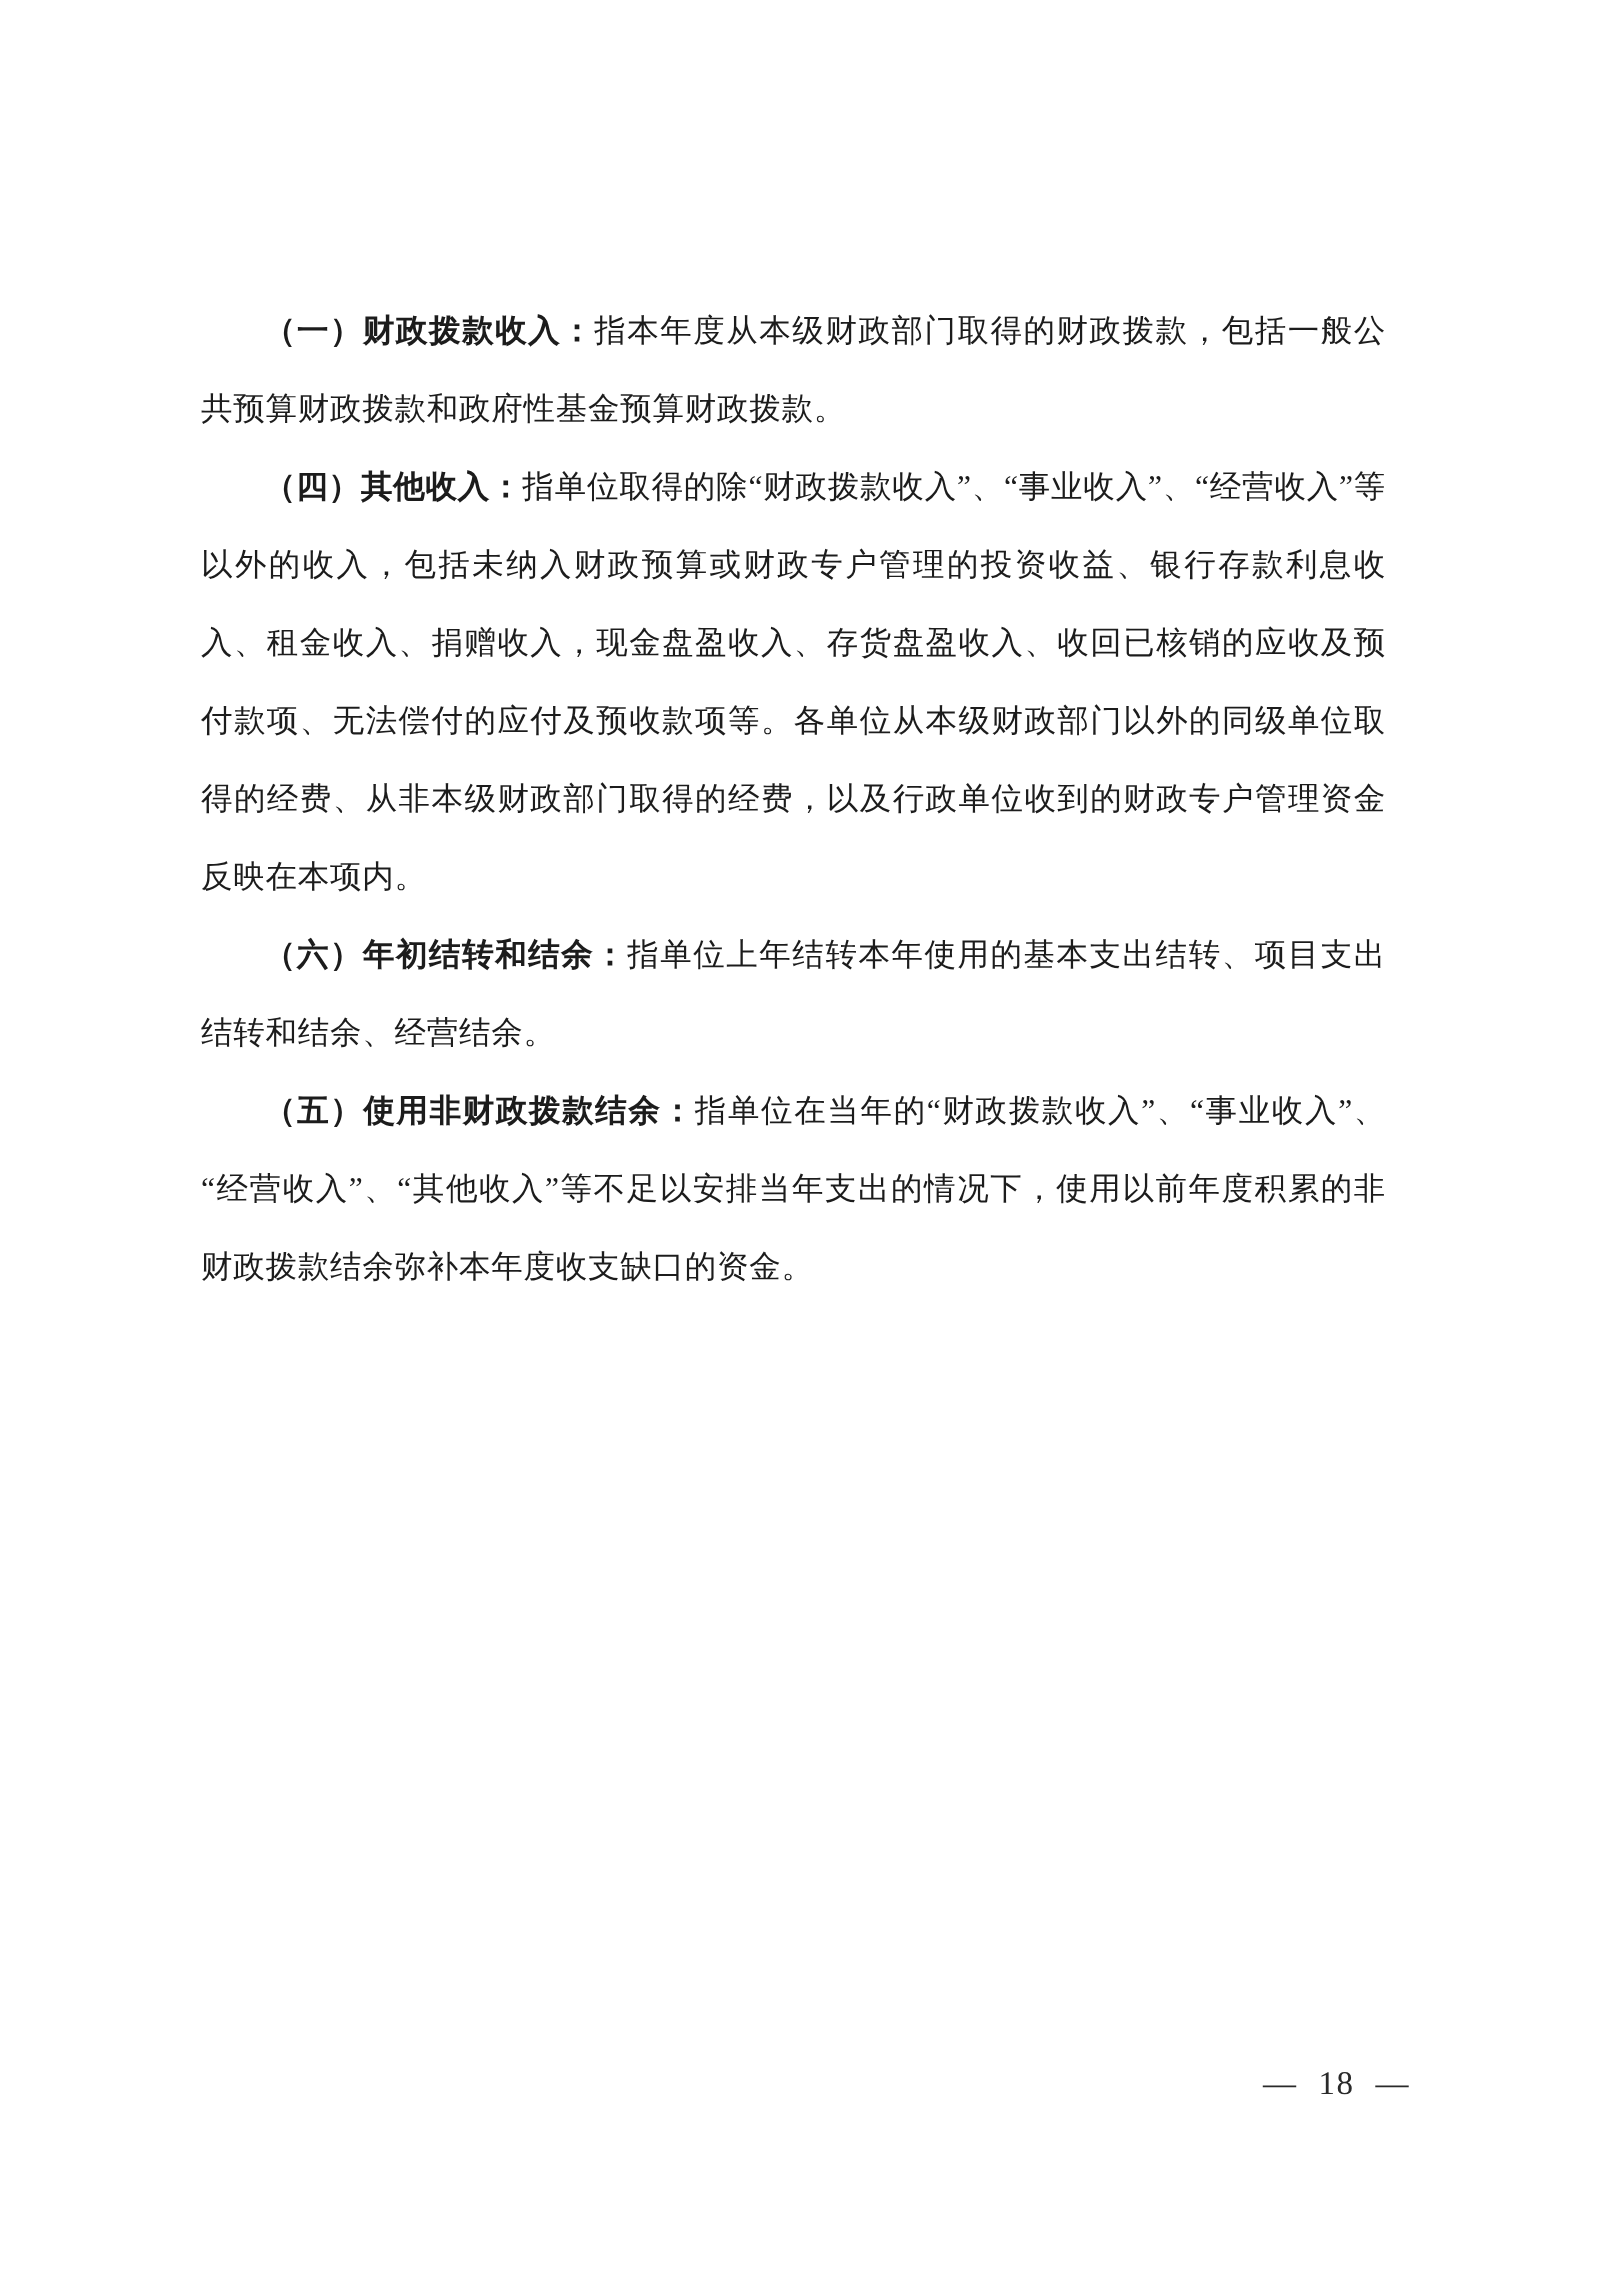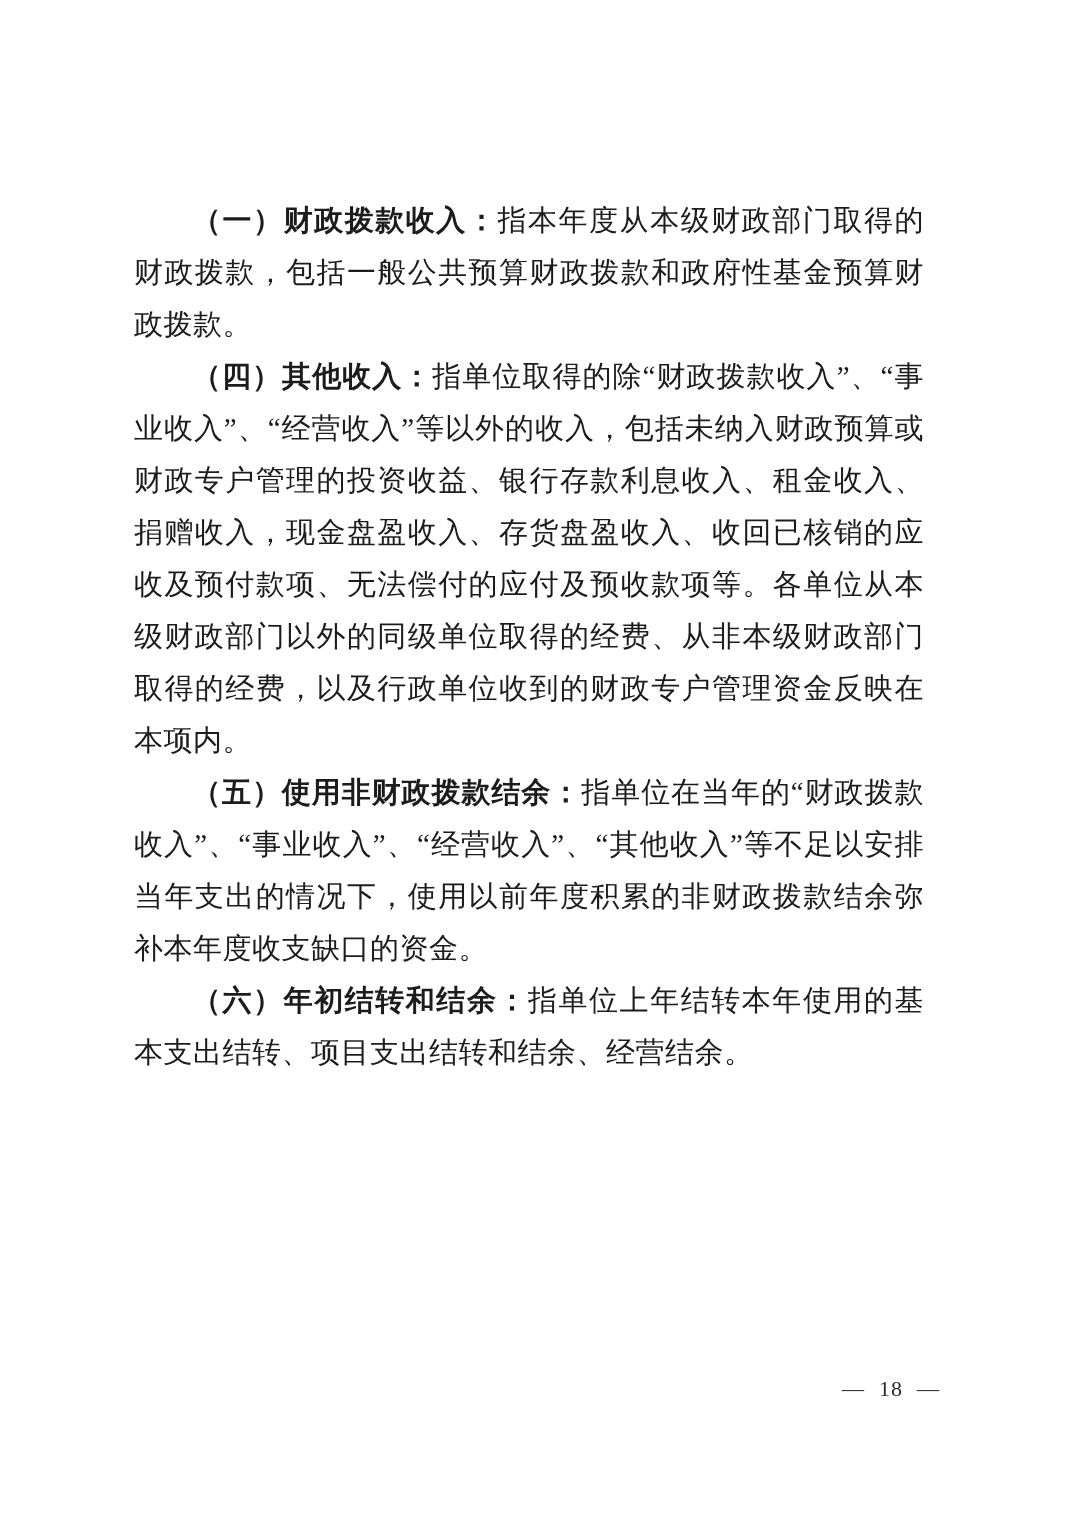--- a/index.html
+++ b/index.html
@@ -21,21 +21,21 @@
   }
   .content {
     position: absolute;
     left: 134px;
     top: 194px;
     width: 790px;
     color: #1c1c1c;
   }
   p.para {
     margin: 0;
-    font-size: 29px;
+    font-size: 21px;
     line-height: 52px;
     text-align: justify;
     text-justify: inter-ideograph;
     text-indent: 2em;
     letter-spacing: 0.5px;
     word-break: break-all;
   }
   p.para .head {
     font-weight: 700;
   }
@@ -51,22 +51,22 @@
     letter-spacing: 1px;
   }
 </style>
 </head>
 <body>
 
 <div class="page">
   <div class="content">
     <p class="para"><span class="head">（一）财政拨款收入：</span><span>指本年度从本级财政部门取得的财政拨款，包括一般公共预算财政拨款和政府性基金预算财政拨款。</span></p>
     <p class="para"><span class="head">（四）其他收入：</span><span>指单位取得的除“财政拨款收入”、“事业收入”、“经营收入”等以外的收入，包括未纳入财政预算或财政专户管理的投资收益、银行存款利息收入、租金收入、捐赠收入，现金盘盈收入、存货盘盈收入、收回已核销的应收及预付款项、无法偿付的应付及预收款项等。各单位从本级财政部门以外的同级单位取得的经费、从非本级财政部门取得的经费，以及行政单位收到的财政专户管理资金反映在本项内。</span></p>
+    <p class="para"><span class="head">（六）年初结转和结余：</span><span>指单位上年结转本年使用的基本支出结转、项目支出结转和结余、经营结余。</span></p>
     <p class="para"><span class="head">（五）使用非财政拨款结余：</span><span>指单位在当年的“财政拨款收入”、“事业收入”、“经营收入”、“其他收入”等不足以安排当年支出的情况下，使用以前年度积累的非财政拨款结余弥补本年度收支缺口的资金。</span></p>
-    <p class="para"><span class="head">（六）年初结转和结余：</span><span>指单位上年结转本年使用的基本支出结转、项目支出结转和结余、经营结余。</span></p>
   </div>
 
   <div class="footer">
     <span>—</span>
     <span>18</span>
     <span>—</span>
   </div>
 </div>
 
 </body></html>

